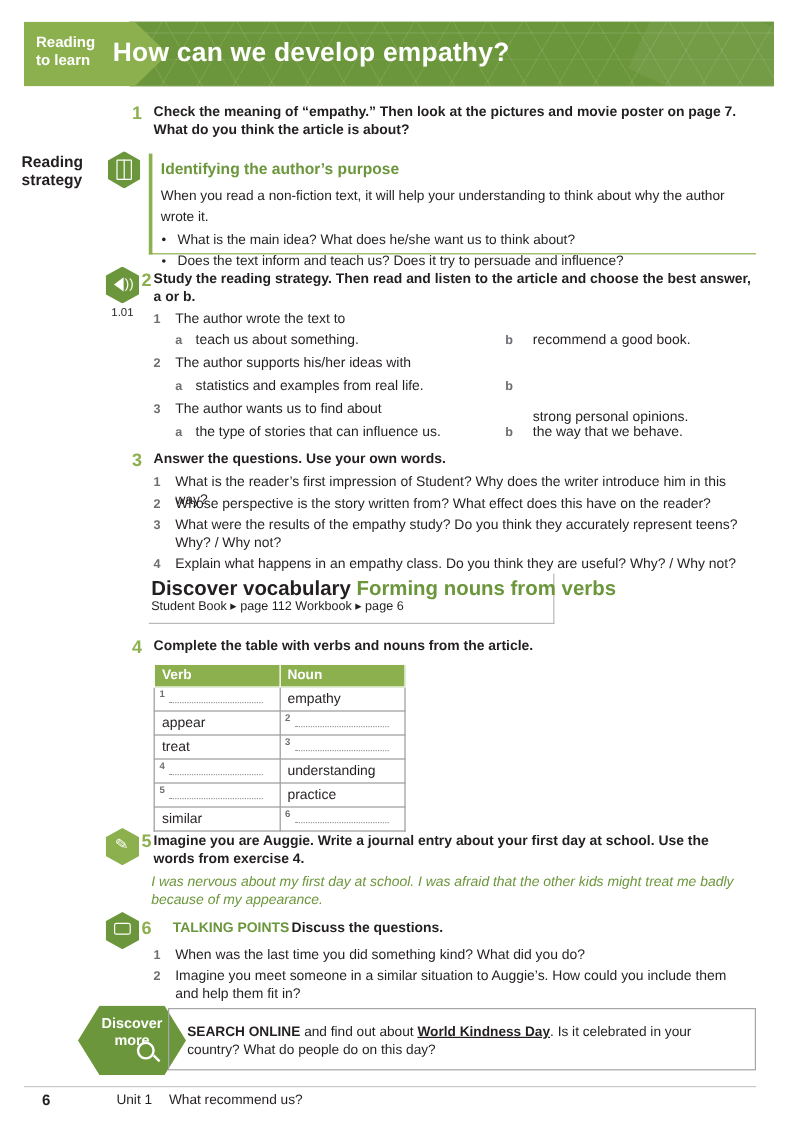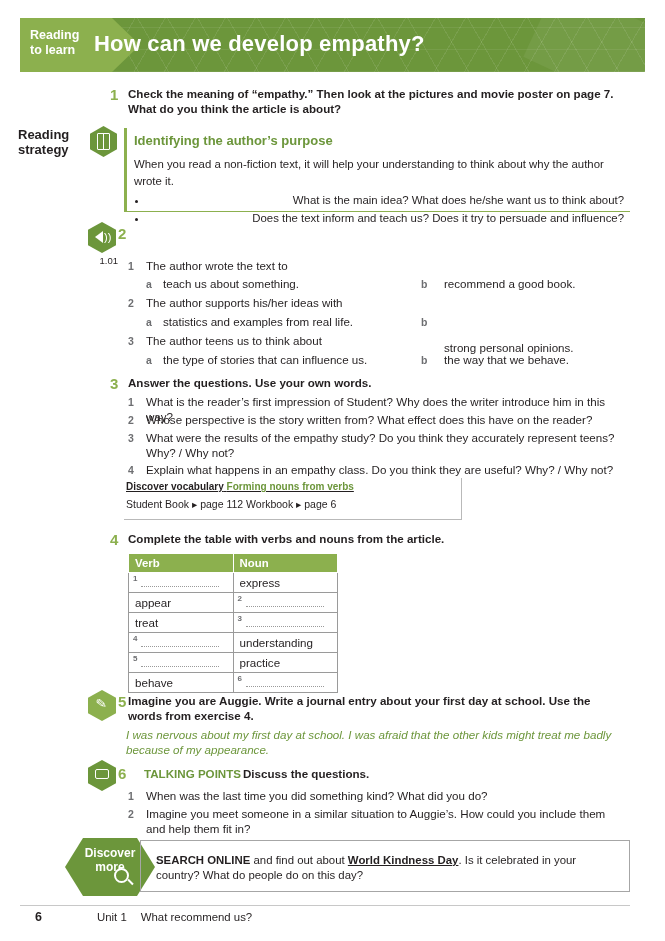--- a/index.html
+++ b/index.html
@@ -152,21 +152,21 @@
     position: absolute;
     left: 134px; top: 156px;
     width: 490px;
     font-size: 11.4px;
     line-height: 17px;
   }
   .strategy-body ul {
     margin: 2px 0 0 0;
     padding-left: 14px;
   }
-  .strategy-body li { margin-bottom: 1px; text-align: right; }
+  .strategy-body li { margin-bottom: 1px; }
 
   
   .audio-hex {
     position: absolute;
     left: 88px; top: 222px;
     width: 28px; height: 31px;
     background: #6c963b;
     clip-path: polygon(50% 0, 100% 25%, 100% 75%, 50% 100%, 0 75%, 0 25%);
   }
   .audio-glyph {
@@ -182,21 +182,21 @@
     left: 104px; top: 231px;
     width: 8px; height: 12px;
     color: #ffffff;
     font-size: 11px;
     line-height: 12px;
   }
   .audio-label {
     position: absolute;
     left: 86px; top: 255px;
     width: 32px;
-    text-align: right;
+    text-align: center;
     font-size: 9.5px;
     color: #231f20;
   }
 
   
   .pencil-hex {
     position: absolute;
     left: 88px; top: 690px;
     width: 28px; height: 31px;
     background: #8cb04e;
@@ -232,23 +232,22 @@
     position: absolute;
     left: 124px; top: 478px;
     width: 338px; height: 42px;
     border-right: 1px solid #b9b9b9;
     border-bottom: 1px solid #b9b9b9;
     background: #ffffff;
   }
   .vocab-line1 {
     position: absolute;
     left: 126px; top: 481px;
-    font-size: 10px;
-    font-weight: bold;
-    text-decoration: underline;
+    font-size: 17px;
+    font-weight: bold;
   }
   .vocab-line1 .green { color: #6c963b; }
   .vocab-line2 {
     position: absolute;
     left: 126px; top: 498px;
     font-size: 10.5px;
     color: #231f20;
   }
 
   
@@ -409,37 +408,38 @@
       <li>Does the text inform and teach us? Does it try to persuade and influence?</li>
     </ul>
   </div>
 
   <div class="audio-hex"></div>
   <div class="audio-glyph"></div>
   <div class="audio-wave">))</div>
   <div class="audio-label">1.01</div>
 
   <div class="num" style="left:118px; top:225px;">2</div>
+  <div class="txt bold" style="left:128px; top:226px; width:498px;">Study the reading strategy. Then read and listen to the article and choose the best answer, a or b.</div>
 
   <div class="sub-num" style="left:128px; top:260px;">1</div>
   <div class="txt" style="left:146px; top:259px; width:470px;">The author wrote the text to</div>
   <div class="letter" style="left:146px; top:278px;">a</div>
   <div class="txt" style="left:163px; top:277px; width:230px;">teach us about something.</div>
   <div class="letter" style="left:421px; top:278px;">b</div>
   <div class="txt" style="left:444px; top:277px; width:200px;">recommend a good book.</div>
 
   <div class="sub-num" style="left:128px; top:297px;">2</div>
   <div class="txt" style="left:146px; top:296px; width:470px;">The author supports his/her ideas with</div>
   <div class="letter" style="left:146px; top:316px;">a</div>
   <div class="txt" style="left:163px; top:315px; width:240px;">statistics and examples from real life.</div>
   <div class="letter" style="left:421px; top:316px;">b</div>
   <div class="txt" style="left:444px; top:315px; width:200px;margin-top:26px;">strong personal opinions.</div>
 
   <div class="sub-num" style="left:128px; top:335px;">3</div>
-  <div class="txt" style="left:146px; top:334px; width:470px;">The author teens us to think about</div>
+  <div class="txt" style="left:146px; top:334px; width:470px;">The author wants us to find about</div>
   <div class="letter" style="left:146px; top:354px;">a</div>
   <div class="txt" style="left:163px; top:353px; width:240px;">the type of stories that can influence us.</div>
   <div class="letter" style="left:421px; top:354px;">b</div>
   <div class="txt" style="left:444px; top:353px; width:200px;">the way that we behave.</div>
 
   <div class="num" style="left:110px; top:375px;">3</div>
   <div class="txt bold" style="left:128px; top:376px; width:498px;">Answer the questions. Use your own words.</div>
 
   <div class="sub-num" style="left:128px; top:396px;">1</div>
   <div class="txt" style="left:146px; top:395px; width:480px;">What is the reader’s first impression of Student? Why does the writer introduce him in this way?</div>
@@ -464,40 +464,40 @@
   <div class="txt bold" style="left:128px; top:532px; width:498px;">Complete the table with verbs and nouns from the article.</div>
 
   <table class="tbl">
     <tbody>
         <tr>
       <th>Verb</th>
       <th>Noun</th>
     </tr>
     <tr>
       <td class="blank"><span class="mini">1</span><span class="dots"></span></td>
-      <td>express</td>
+      <td>empathy</td>
     </tr>
     <tr>
       <td>appear</td>
       <td class="blank"><span class="mini">2</span><span class="dots"></span></td>
     </tr>
     <tr>
       <td>treat</td>
       <td class="blank"><span class="mini">3</span><span class="dots"></span></td>
     </tr>
     <tr>
       <td class="blank"><span class="mini">4</span><span class="dots"></span></td>
       <td>understanding</td>
     </tr>
     <tr>
       <td class="blank"><span class="mini">5</span><span class="dots"></span></td>
       <td>practice</td>
     </tr>
     <tr>
-      <td>behave</td>
+      <td>similar</td>
       <td class="blank"><span class="mini">6</span><span class="dots"></span></td>
     </tr>
   </tbody>
     </table>
 
   <div class="pencil-hex"></div>
   <div class="pencil-glyph">✎</div>
   <div class="num" style="left:118px; top:693px;">5</div>
   <div class="txt bold" style="left:128px; top:694px; width:498px;">Imagine you are Auggie. Write a journal entry about your first day at school. Use the words from exercise 4.</div>
   <div class="journal">I was nervous about my first day at school. I was afraid that the other kids might treat me badly because of my appearance.</div>

